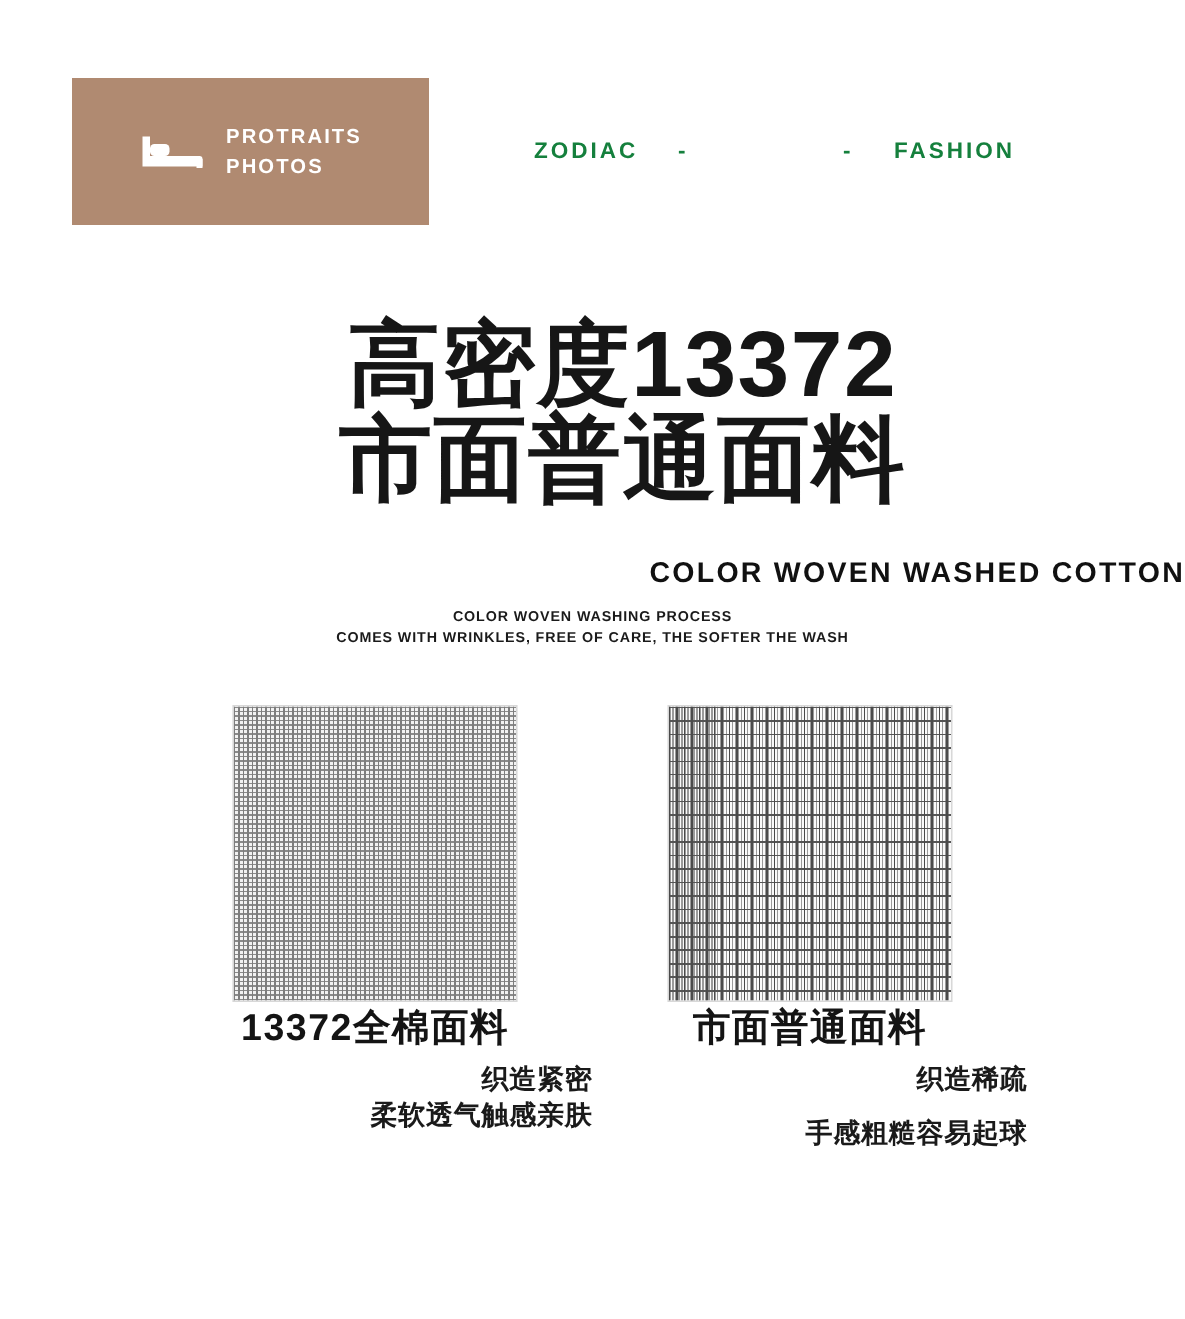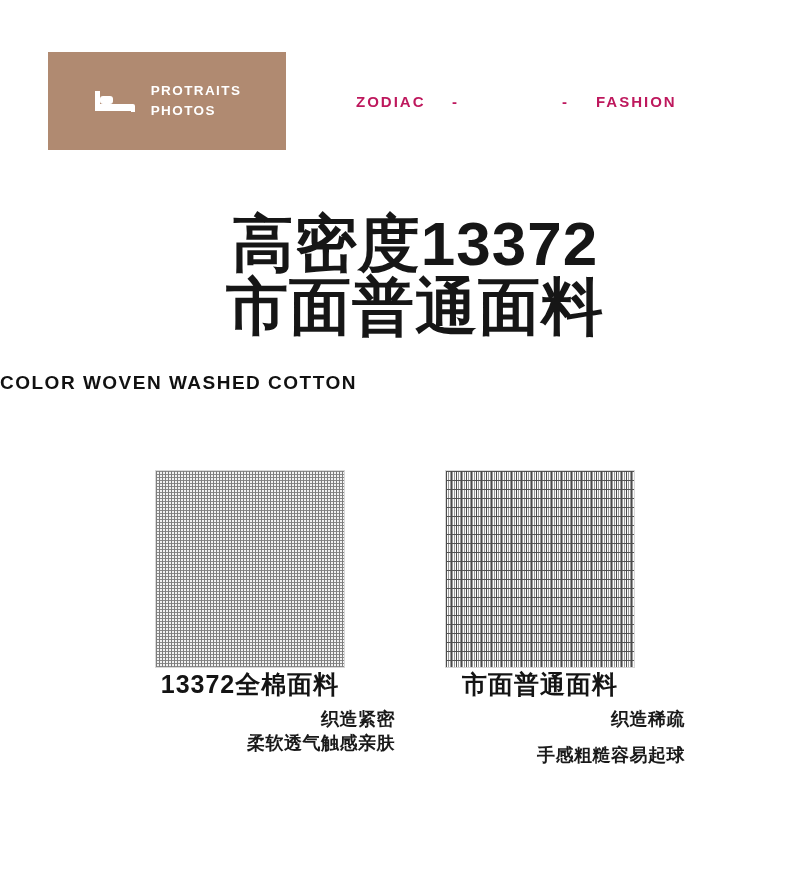--- a/index.html
+++ b/index.html
@@ -59,21 +59,21 @@
   .brand-text div {
     white-space: nowrap;
   }
   .header-word {
     position: absolute;
     top: 50%;
     transform: translateY(-50%);
     font-size: 15px;
     font-weight: bold;
     letter-spacing: 2px;
-    color: #be185d;
+    color: #15803d;
   }
   .hw-zodiac { left: 356px; }
   .hw-dash1  { left: 452px; letter-spacing: 0; font-weight: bold; }
   .hw-dash2  { left: 562px; letter-spacing: 0; font-weight: bold; }
   .hw-fashion{ left: 596px; }
 
   
   .headline {
     position: absolute;
     top: 212px;
@@ -88,21 +88,21 @@
     font-size: 62px;
     line-height: 1.02;
     letter-spacing: 1px;
     color: #161616;
   }
   .sub-en {
     position: absolute;
     top: 372px;
     left: 0;
     width: 790px;
-    text-align: left;
+    text-align: right;
     font-size: 19px;
     font-weight: bold;
     letter-spacing: 1.5px;
     color: #111111;
   }
   .sub-small {
     position: absolute;
     top: 405px;
     left: 0;
     width: 790px;
@@ -195,20 +195,24 @@
     <div class="header-word hw-dash1">-</div>
     <div class="header-word hw-dash2">-</div>
     <div class="header-word hw-fashion">FASHION</div>
   </div>
 
   <div class="headline">
     <div class="headline-line">高密度13372</div>
     <div class="headline-line">市面普通面料</div>
   </div>
   <div class="sub-en">COLOR WOVEN WASHED COTTON</div>
+  <div class="sub-small">
+    <div>COLOR WOVEN WASHING PROCESS</div>
+    <div>COMES WITH WRINKLES, FREE OF CARE, THE SOFTER THE WASH</div>
+  </div>
 
   <div class="compare">
 
     <div class="col col-left">
       <div class="swatch swatch-dense"></div>
       <div class="cap-title">13372全棉面料</div>
       <div class="cap-line">织造紧密</div>
       <div class="cap-line" style="margin-top:0;">柔软透气触感亲肤</div>
     </div>
 

